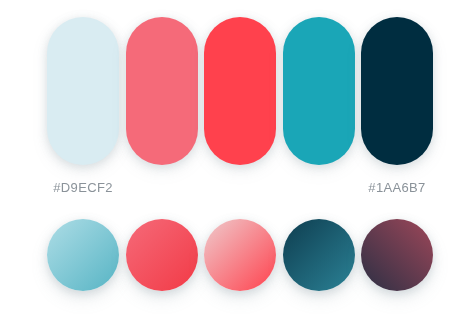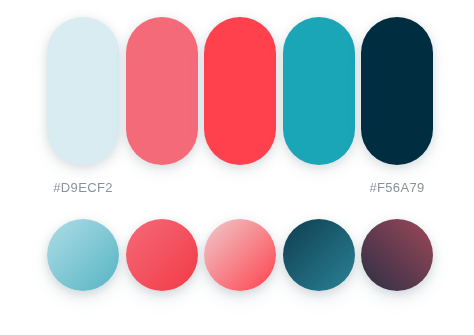--- a/index.html
+++ b/index.html
@@ -121,25 +121,25 @@
     </div>
 
   </div>
 
   <div class="hex-row">
 
     <div class="hex-cell">
       <span class="hex-label">#D9ECF2</span>
     </div>
 
-    <div class="hex-cell">
-      <span class="hex-label">#F56A79</span>
-    </div>
 
 
+    <div class="hex-cell">
+      <span class="hex-label">#1AA6B7</span>
+    </div>
 
 
   </div>
 
   <div class="circle-row">
 
     <div class="circle-cell">
       <div class="circle-swatch" style="background-image: linear-gradient(135deg, rgb(174, 221, 230) 0%, rgb(86, 180, 196) 100%);"></div>
     </div>
 

